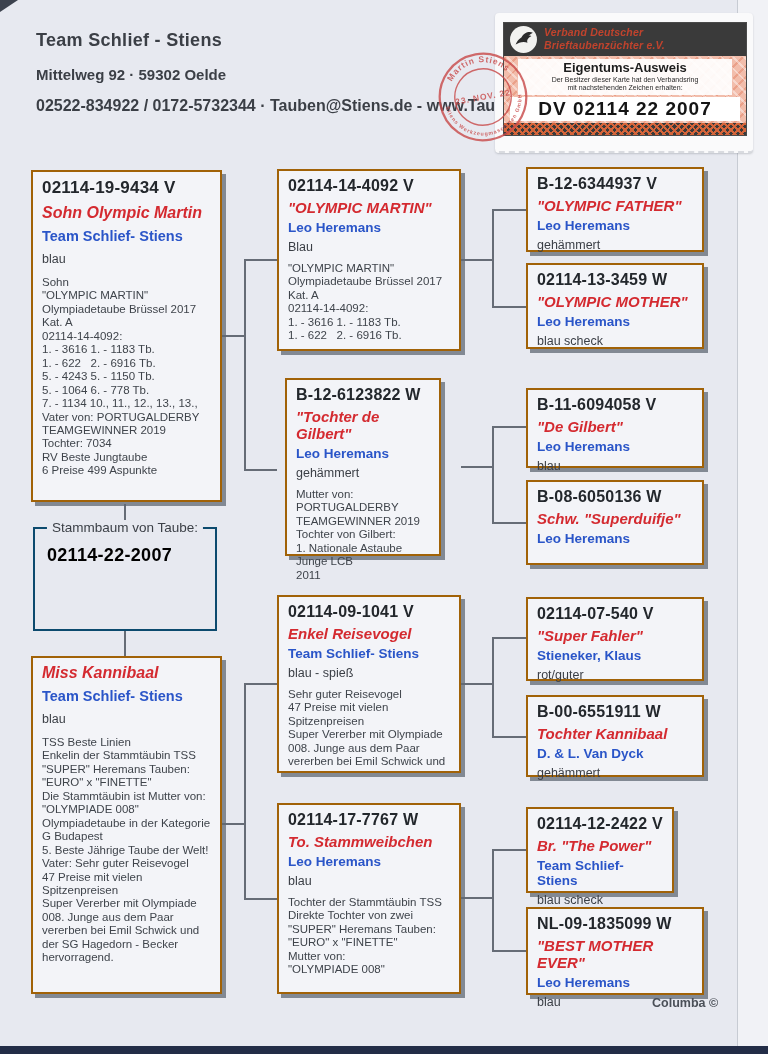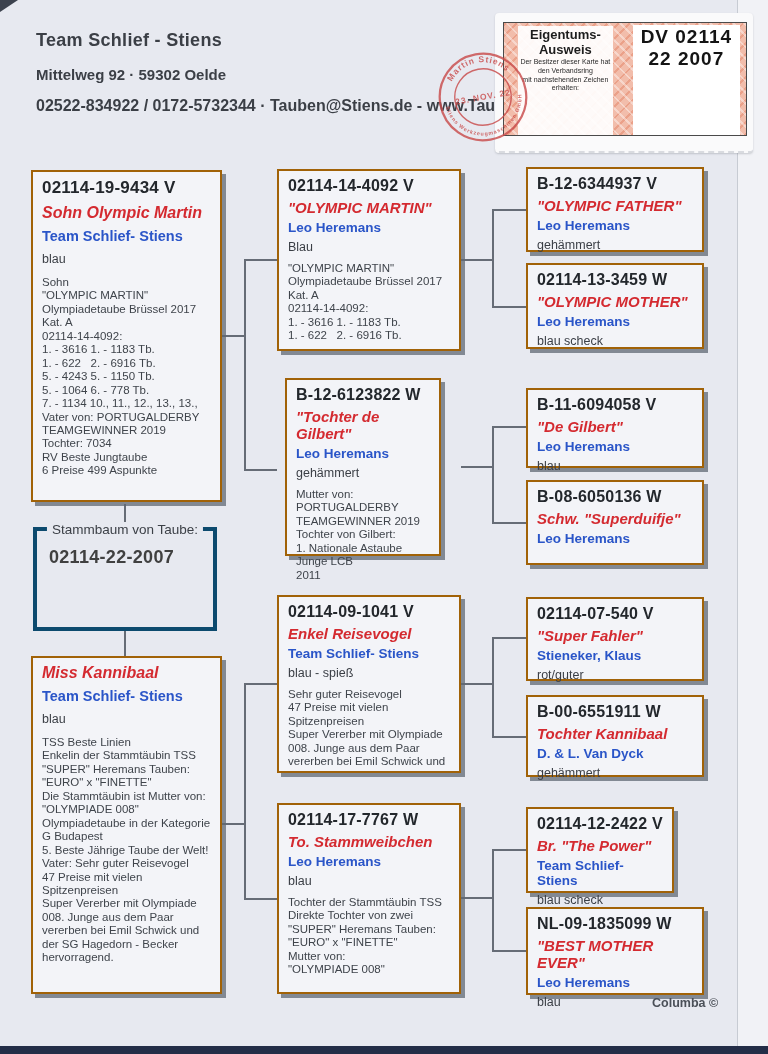--- a/index.html
+++ b/index.html
@@ -23,21 +23,21 @@
     border-radius:4px;box-shadow:0 1px 2px rgba(80,85,95,.25);border-bottom:2px dashed #d9dbe0;}
   .badge{position:absolute;left:503px;top:22px;width:242px;height:112px;border:1px solid #4a4a4a;
     display:flex;flex-direction:column;z-index:3;}
   .badge-head{height:34px;background:#3a3a3a;display:flex;align-items:center;gap:7px;padding:0 6px;}
   .dove-circle{width:27px;height:27px;border-radius:50%;background:#f2f2f0;display:flex;
     align-items:center;justify-content:center;overflow:hidden;flex:0 0 auto;}
   .org{font-size:10.5px;font-weight:bold;font-style:italic;color:#c0432d;line-height:1.25;letter-spacing:.2px;}
   .badge-body{flex:1;position:relative;background-color:#f2bdab;
     background-image:repeating-linear-gradient(45deg,rgba(255,255,255,.4) 0 2px,transparent 2px 8px),
                      repeating-linear-gradient(-45deg,rgba(226,126,96,.45) 0 2px,transparent 2px 8px);
-    display:flex;flex-direction:row;}
+    display:flex;flex-direction:column;}
   .badge-inner{margin:3px 14px 0 14px;background:rgba(255,255,255,.92);text-align:center;padding:1px 2px 2px 2px;}
   .badge-title{font-size:13px;font-weight:bold;color:#1d1d1d;}
   .badge-sub{font-size:7px;color:#2a2a2a;line-height:1.25;margin-top:1px;}
   .badge-ring{margin:2px 6px 0 6px;background:#fff;text-align:center;font-size:19px;font-weight:bold;
     color:#141414;letter-spacing:1px;padding:1px 0;}
   .badge-pattern{height:12px;margin-top:2px;background-color:#3a3a3a;
     background-image:repeating-linear-gradient(45deg,transparent 0 3px,#d4643a 3px 5px),
                      repeating-linear-gradient(-45deg,transparent 0 3px,#d4643a 3px 5px);}
 
   
@@ -55,44 +55,56 @@
   .breeder{font-size:13.5px;font-weight:bold;color:#2a55c8;margin-bottom:5px;}
   .pcolor{font-size:12.5px;color:#3a3e45;}
   .details{font-size:11.5px;line-height:1.17;color:#3f444b;margin-top:8px;white-space:pre-wrap;}
   .pbox.main .ring{font-size:17px;margin-bottom:6px;}
   .pbox.main .pname{font-size:16px;margin-bottom:6px;}
   .pbox.main .breeder{font-size:14.5px;margin-bottom:8px;}
   .pbox.main .details{margin-top:10px;}
 
   
   .subject-box{position:absolute;left:33px;top:527px;width:184px;height:104px;
-    border:4px solid #0c4a6e;box-sizing:border-box;}
+    border:2px solid #0c4a6e;box-sizing:border-box;}
   .subject-label{position:absolute;top:-9px;left:50%;transform:translateX(-50%);
     background:#e7e9f0;padding:0 5px;font-size:13.5px;color:#3c4047;white-space:nowrap;}
-  .subject-ring{margin:16px 0 0 12px;font-size:18px;font-weight:bold;color:#404040;letter-spacing:.3px;}
+  .subject-ring{margin:16px 0 0 12px;font-size:18px;font-weight:bold;color:#000000;letter-spacing:.3px;}
 
   
   .cl{position:absolute;background:#666c76;}
 
   .credit{position:absolute;left:652px;top:996px;font-size:12.5px;font-weight:bold;color:#4b5058;}
 </style>
 </head>
 <body>
 
 <div id="scan">
 
   <div class="corner-artifact"></div>
   <div class="right-edge"></div>
 
   <div class="hdr-team">Team Schlief - Stiens</div>
   <div class="hdr-addr">Mittelweg 92  ·  59302 Oelde</div>
   <div class="hdr-contact">02522-834922 / 0172-5732344  ·  Tauben@Stiens.de - www.Tauben-Stiens.de</div>
 
   <div class="badge-backing"></div>
   <div class="badge">
+    <div class="badge-head">
+      <span class="dove-circle">
+        <svg width="23" height="23" viewBox="0 0 32 32">
+          <path d="M5 23 C9 13, 19 9, 27 11 C22 14, 20 17, 21.5 20.5 C15 18, 9 21, 5 23 Z" fill="#2c2c2c"></path>
+          <path d="M13 13.5 C16 5.5, 25 4, 29 6.5 C25 8.5, 21.5 11.5, 20.5 15 Z" fill="#2c2c2c"></path>
+        </svg>
+      </span>
+      <div class="org">
+        <div>Verband Deutscher</div>
+        <div>Brieftaubenzüchter e.V.</div>
+      </div>
+    </div>
     <div class="badge-body">
       <div class="badge-inner">
         <div class="badge-title">Eigentums-Ausweis</div>
         <div class="badge-sub">
           <span>Der Besitzer dieser Karte hat den Verbandsring</span><br>
           <span>mit nachstehenden Zeichen erhalten:</span>
         </div>
       </div>
       <div class="badge-ring">DV 02114 22 2007</div>
       <div class="badge-pattern"></div>

